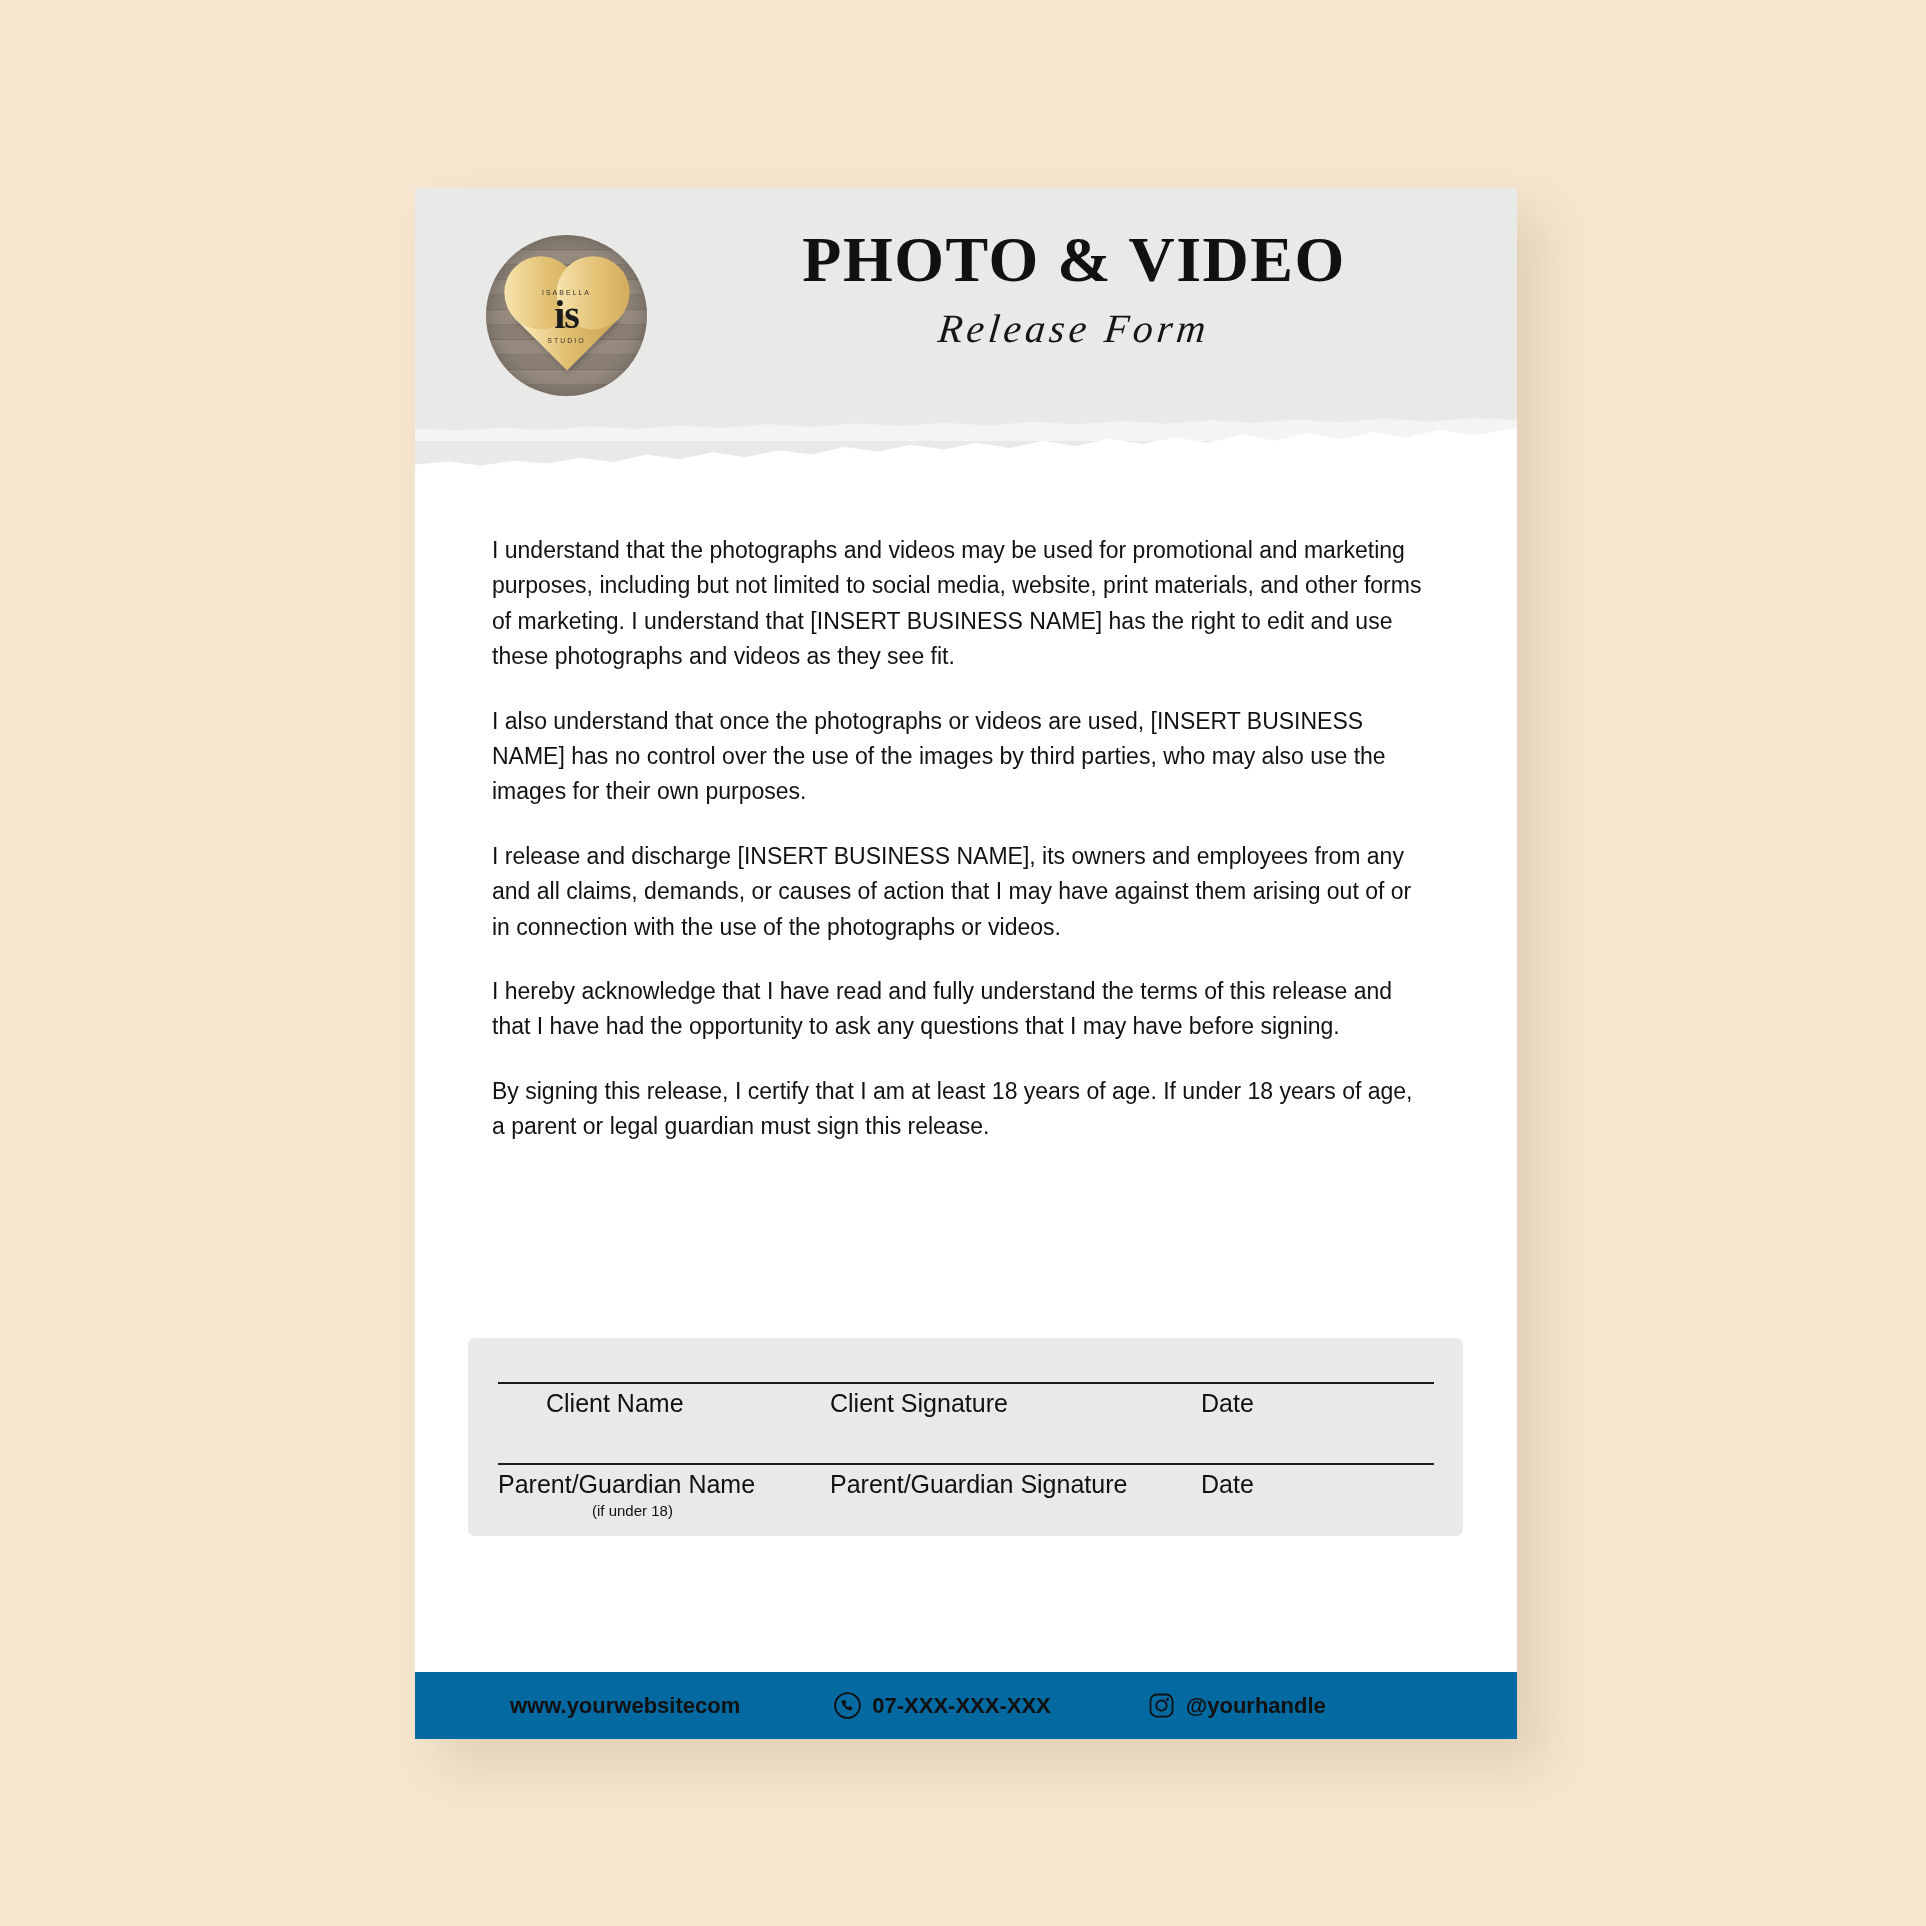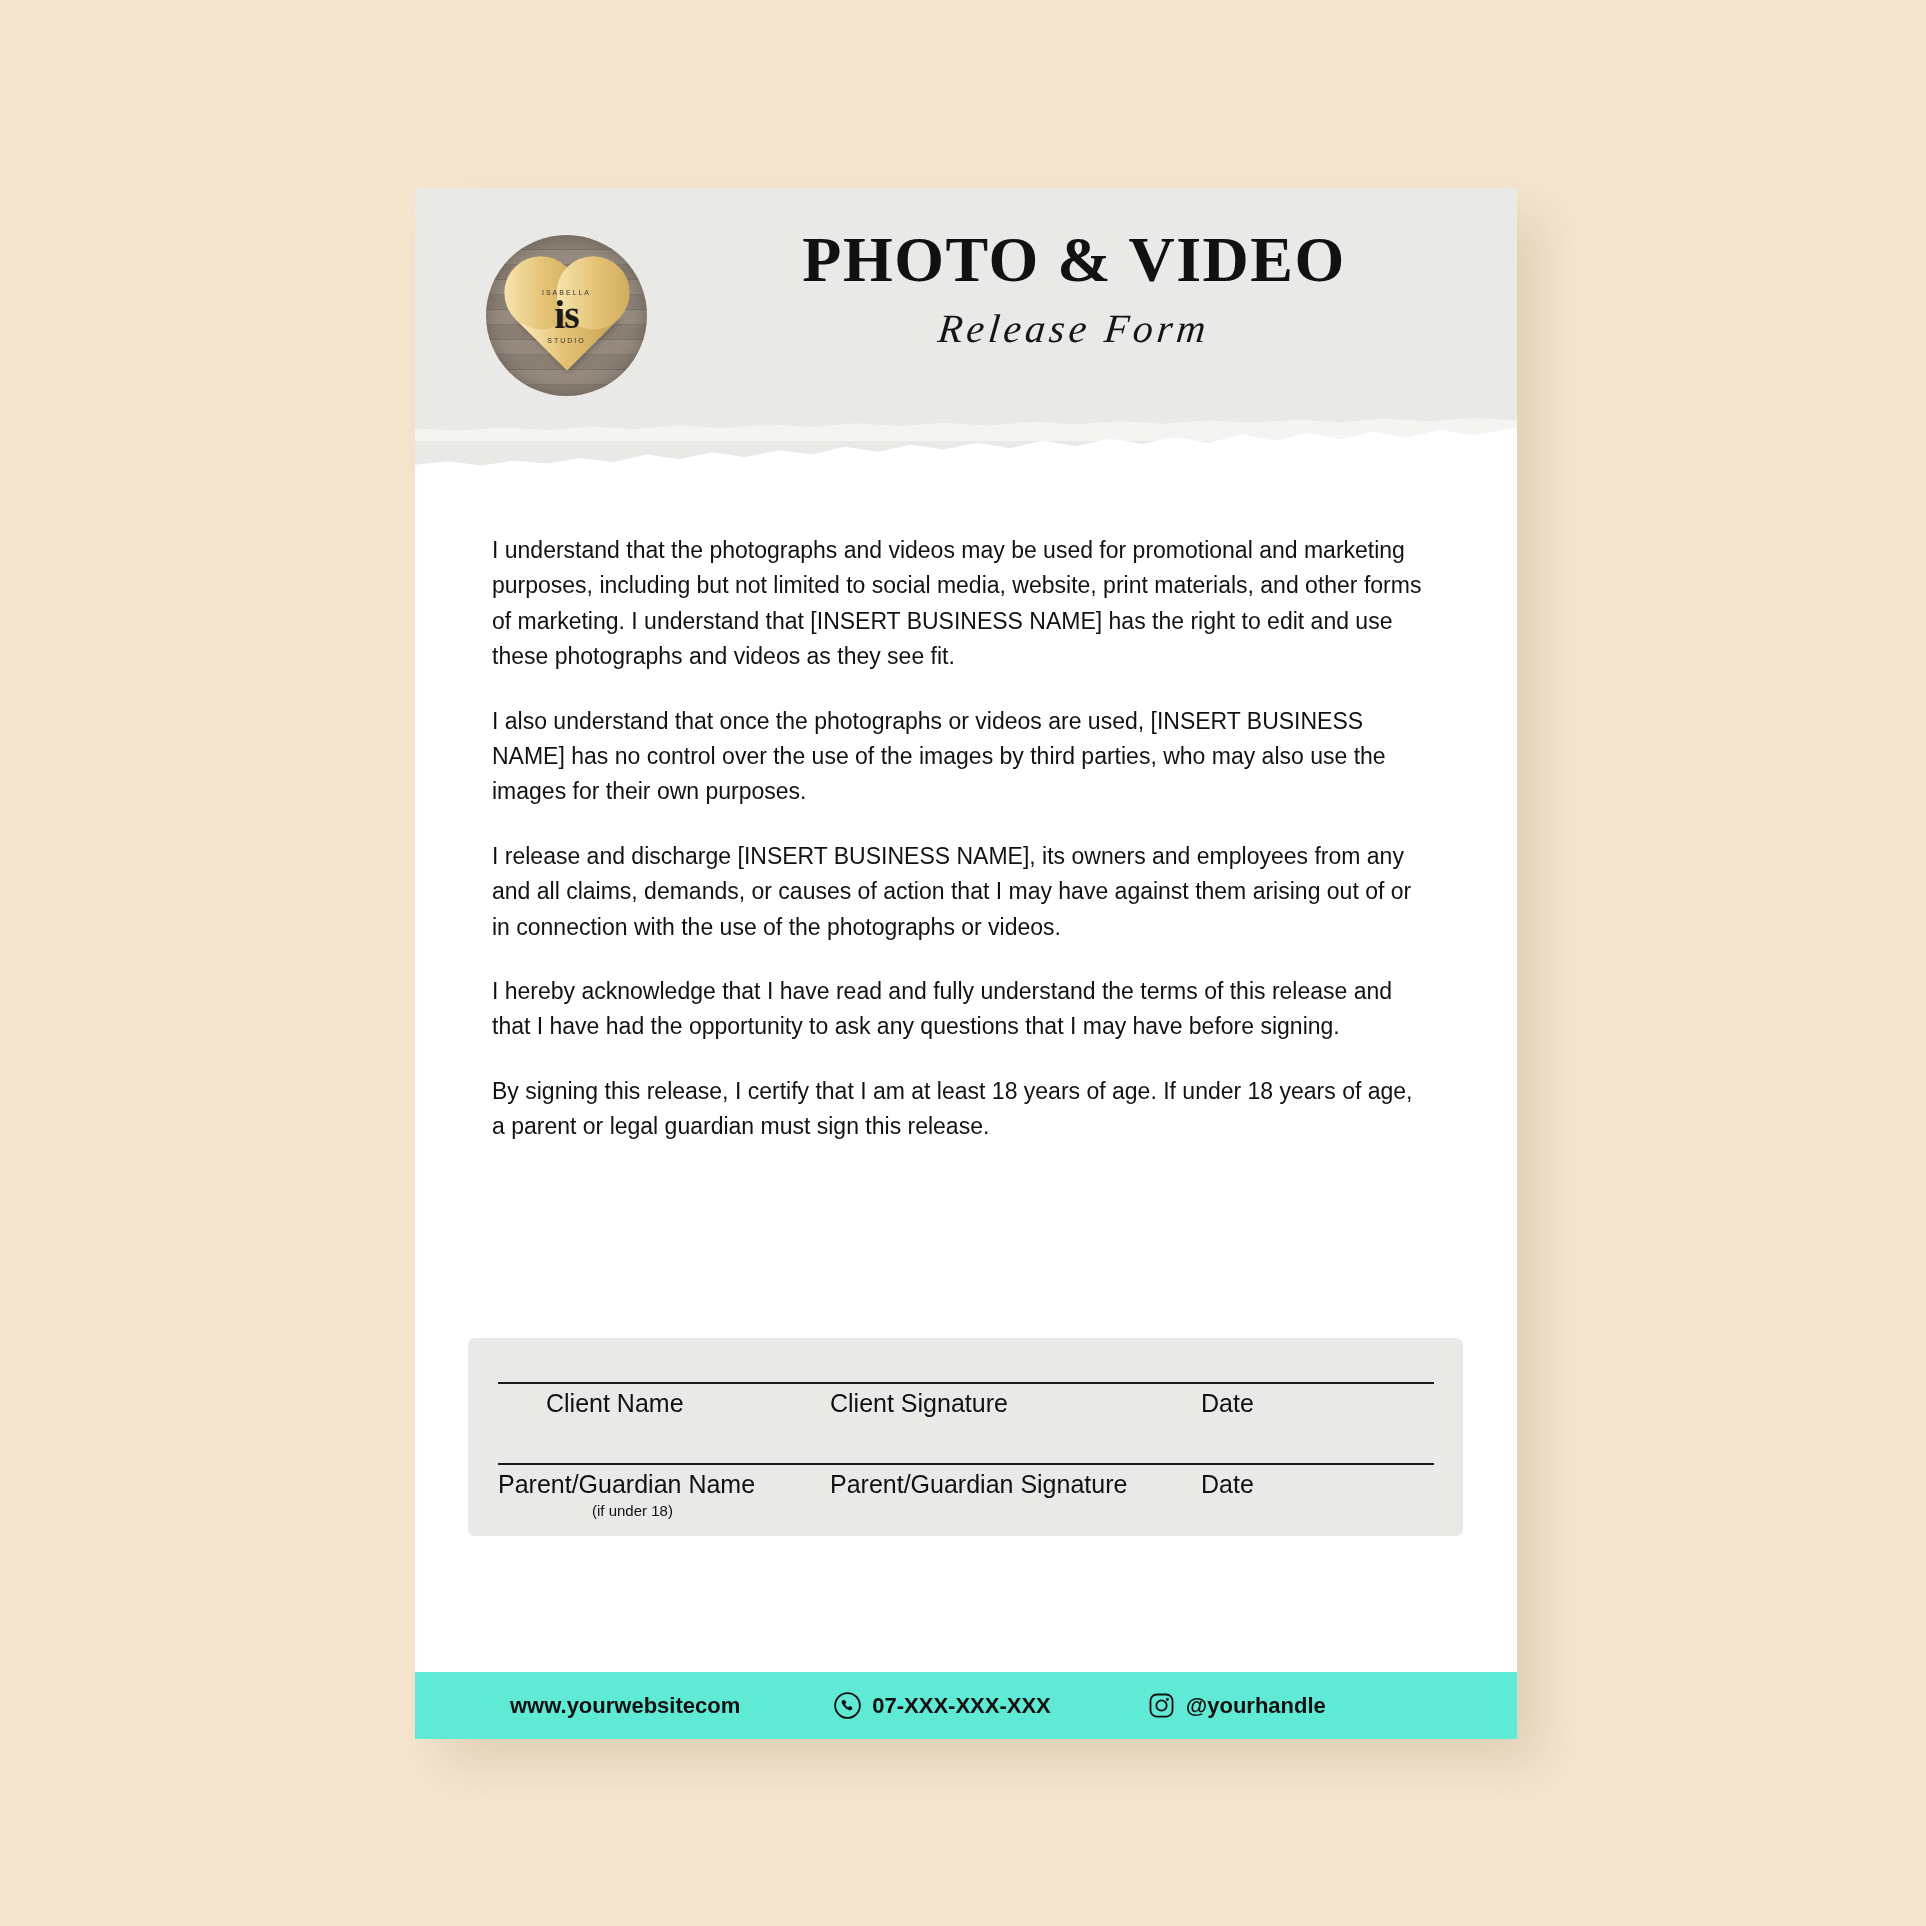--- a/index.html
+++ b/index.html
@@ -230,21 +230,21 @@
     color: #111111;
   }
 
   
   .footer {
     position: absolute;
     left: 0;
     bottom: 0;
     width: 100%;
     height: 67px;
-    background: #5eead4;
+    background: #0369a1;
     display: flex;
     align-items: center;
   }
   .footer-item {
     display: flex;
     align-items: center;
     font-size: 22px;
     font-weight: 700;
     color: #111111;
   }

